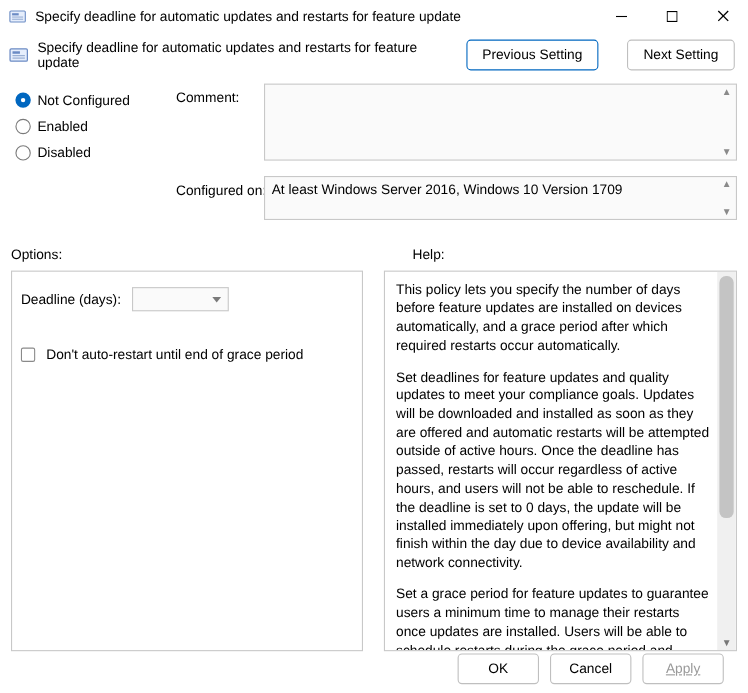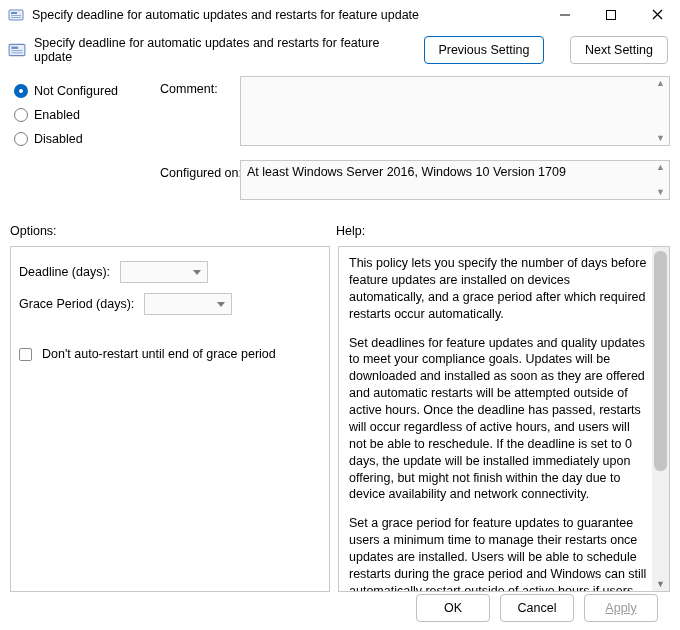--- a/index.html
+++ b/index.html
@@ -60,24 +60,24 @@
   .lbl-support { grid-column:2; grid-row:4; text-align:left; white-space:nowrap; padding-top:6px;}
   .support-box {
     grid-column:3; grid-row:4;
     border:1px solid #c8c8c8; background:#fafafa;
     height:40px; position:relative; padding:4px 20px 4px 6px;
     font-size:12.5px;
   }
   .scroll-arrows { position:absolute; right:0; top:0; bottom:0; width:17px; display:flex; flex-direction:column; justify-content:space-between;}
   .scroll-arrows span { color:#8a8a8a; font-size:9px; line-height:9px; text-align:center; display:block; padding:2px 0;}
   
-  .mid-labels { display:flex; padding:14px 10px 4px 10px; }
+  .mid-labels { display:flex; padding:14px 10px 4px 10px;gap:39px; }
   .mid-labels .opt { width:326px; }
   
-  .panels { display:flex; gap:8px; padding:4px 10px 0 10px; }
+  .panels { display:flex; gap:19px; padding:4px 10px 0 10px; }
   .panel { border:1px solid #c8c8c8; height:346px; overflow:hidden; position:relative;}
   .panel.options { width:320px; padding:10px 8px;}
   .panel.help { flex:1; padding:8px 22px 8px 10px; overflow:hidden;}
   .opt-row { display:flex; align-items:center; gap:10px; margin:4px 0 10px 0;}
   .combo { width:88px; height:22px; border:1px solid #c8c8c8; background:#fafafa; position:relative;}
   .combo::after { content:""; position:absolute; right:6px; top:8px; border-left:4px solid transparent; border-right:4px solid transparent; border-top:5px solid #7a7a7a;}
   .chk { width:13px; height:13px; border:1px solid #8a8a8a; display:inline-block; border-radius:2px;}
   .help-scroll { position:absolute; right:0; top:0; bottom:0; width:17px; background:#f0f0f0;}
   .help-scroll .thumb { position:absolute; left:2px; right:2px; top:4px; height:220px; background:#c4c4c4; border-radius:6px;}
   .help-scroll .arr { position:absolute; left:0; right:0; text-align:center; color:#777; font-size:9px;}
@@ -171,24 +171,20 @@
   <div class="opt">Options:</div>
   <div>Help:</div>
 </div>
 
 <div class="panels">
   <div class="panel options">
     <div class="opt-row">
       <span>Deadline (days):</span>
       <div class="combo"></div>
     </div>
-    <div class="opt-row">
-      <span>Grace Period (days):</span>
-      <div class="combo"></div>
-    </div>
     <div style="height:18px"></div>
     <div class="opt-row">
       <span class="chk"></span>
       <span>Don't auto-restart until end of grace period</span>
     </div>
   </div>
   <div class="panel help">
     <div class="help-text">
       <p>This policy lets you specify the number of days before feature updates are installed on devices automatically, and a grace period after which required restarts occur automatically.</p>
       <p>Set deadlines for feature updates and quality updates to meet your compliance goals. Updates will be downloaded and installed as soon as they are offered and automatic restarts will be attempted outside of active hours. Once the deadline has passed, restarts will occur regardless of active hours, and users will not be able to reschedule. If the deadline is set to 0 days, the update will be installed immediately upon offering, but might not finish within the day due to device availability and network connectivity.</p>

